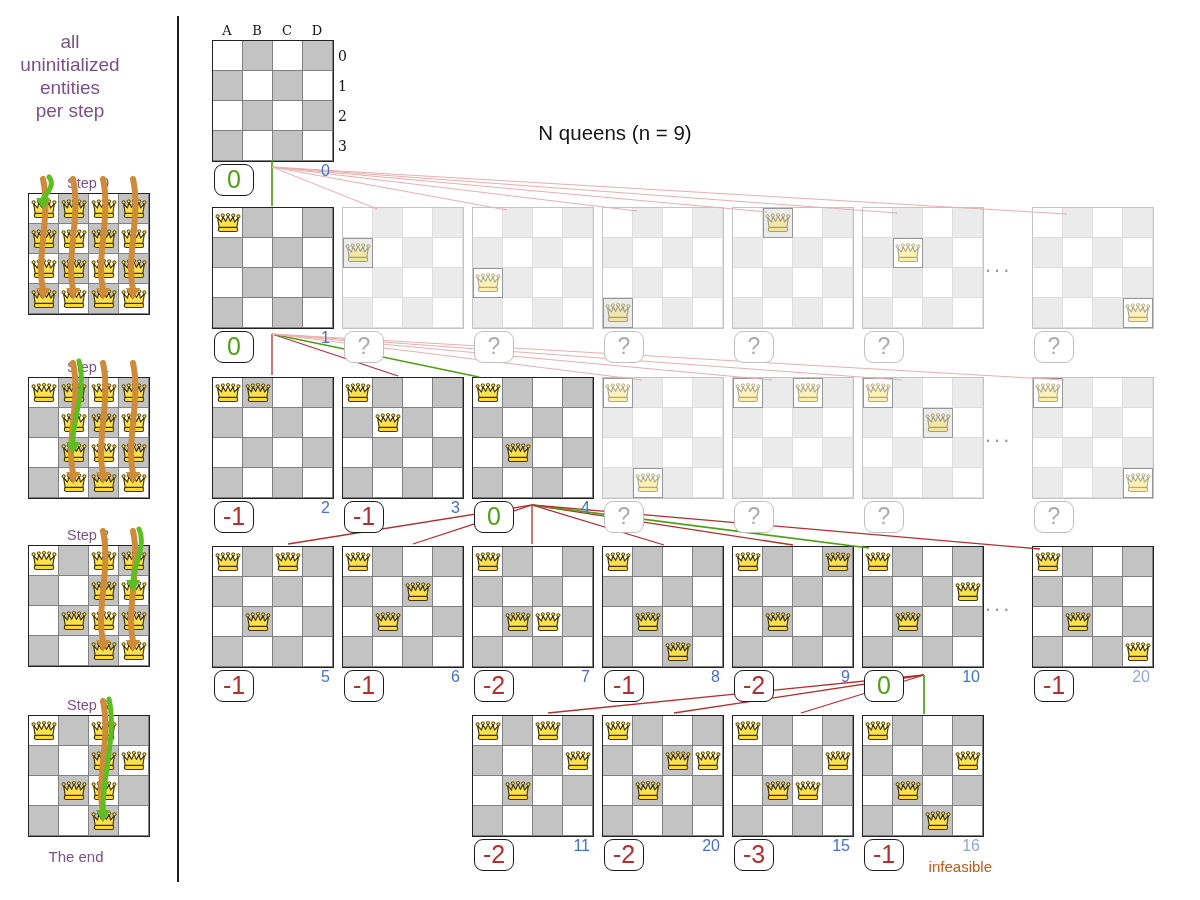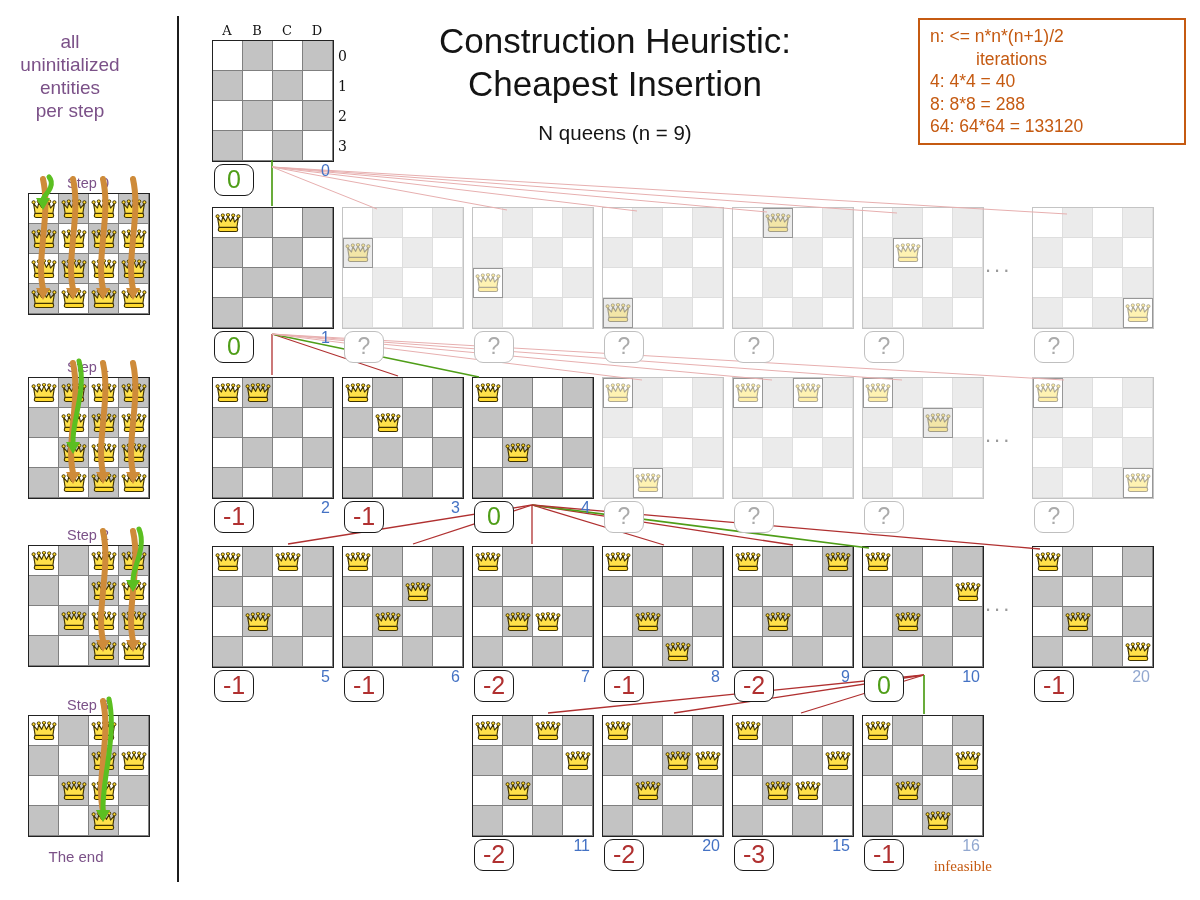--- a/index.html
+++ b/index.html
@@ -65,33 +65,22 @@
 
   <div class="abs sidebar-caption">
     <div>all</div>
     <div>uninitialized</div>
     <div>entities</div>
     <div>per step</div>
   </div>
 
   <div class="abs divider"></div>
 
-  <div class="abs title">
-    <div>Construction Heuristic:</div>
-    <div>Cheapest Insertion</div>
-  </div>
   <div class="abs subtitle">N queens (n = 9)</div>
 
-  <div class="abs info-box">
-    <div>n: &lt;= n*n*(n+1)/2</div>
-    <div class="indent">iterations</div>
-    <div>4: 4*4 = 40</div>
-    <div>8: 8*8 = 288</div>
-    <div>64: 64*64 = 133120</div>
-  </div>
 
   <div class="abs end-label">The end</div>
 
   <div id="built">
       <div class="board" style="left: 212px; top: 40px;">
         <div class="cell light" style="left: 0px; top: 0px;"></div>
         <div class="cell dark" style="left: 30px; top: 0px;"></div>
         <div class="cell light" style="left: 60px; top: 0px;"></div>
         <div class="cell dark" style="left: 90px; top: 0px;"></div>
         <div class="cell dark" style="left: 0px; top: 30px;"></div>
@@ -777,21 +766,21 @@
         </svg>
         <svg class="queen" width="26" height="21" viewBox="0 0 28 22" style="left: 32px; top: 65px;">
           <use href="#crown"></use>
         </svg>
         <svg class="queen" width="26" height="21" viewBox="0 0 28 22" style="left: 62px; top: 95px;">
           <use href="#crown"></use>
         </svg>
       </div>
       <div class="score red" style="left: 864px; top: 839px;">-1</div>
       <div class="iter light" style="left: 936px; top: 837px;">16</div>
-      <div class="note" style="left: 872px; top: 858px; font-family: Liberation Serif, serif;">infeasible</div>
+      <div class="note" style="left: 872px; top: 858px;">infeasible</div>
       <div class="abs step-label" style="left: 28px; top: 175px;">Step 0</div>
       <div class="board" style="left: 28px; top: 193px;">
         <div class="cell light" style="left: 0px; top: 0px;"></div>
         <div class="cell dark" style="left: 30px; top: 0px;"></div>
         <div class="cell light" style="left: 60px; top: 0px;"></div>
         <div class="cell dark" style="left: 90px; top: 0px;"></div>
         <div class="cell dark" style="left: 0px; top: 30px;"></div>
         <div class="cell light" style="left: 30px; top: 30px;"></div>
         <div class="cell dark" style="left: 60px; top: 30px;"></div>
         <div class="cell light" style="left: 90px; top: 30px;"></div>

